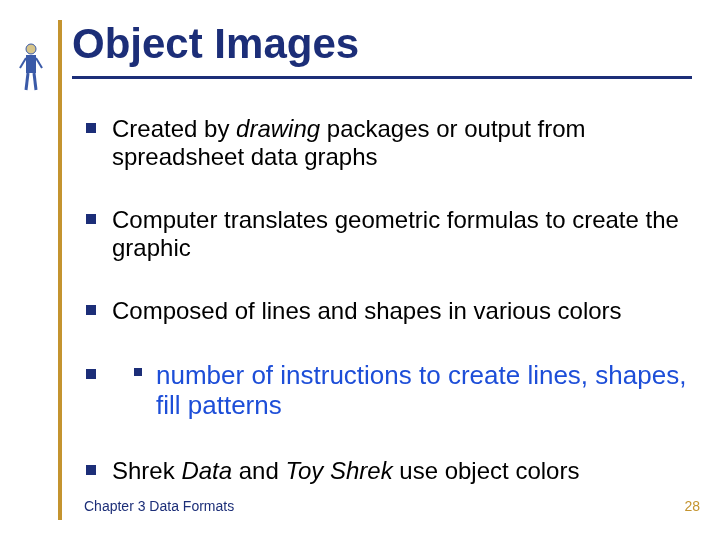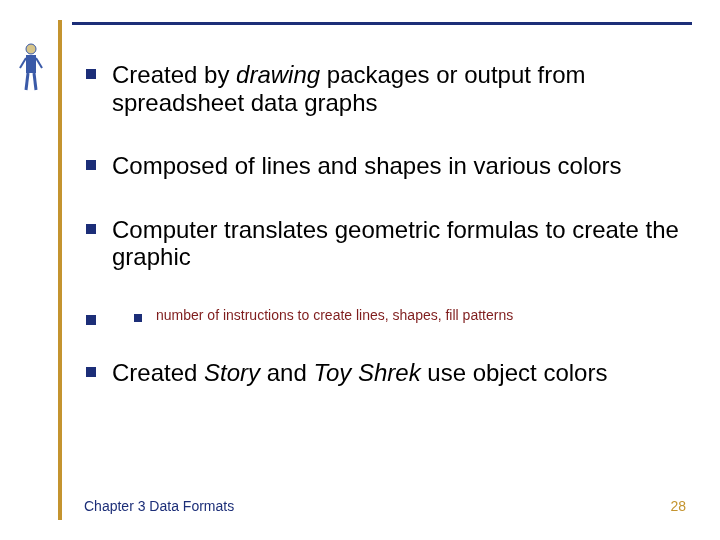--- a/index.html
+++ b/index.html
@@ -70,22 +70,22 @@
   }
   ul.sub {
     list-style: none;
     padding-left: 22px;
     margin-top: 4px;
     margin-bottom: 6px;
   }
   ul.sub > li {
     position: relative;
     padding-left: 22px;
-    color: #7f1d1d;
-    font-size: 14px;
+    color: #1d4ed8;
+    font-size: 26px;
     line-height: 1.15;
   }
   ul.sub > li::before {
     content: "";
     position: absolute;
     left: 0;
     top: 7px;
     width: 8px;
     height: 8px;
     background: #1c2e78;
@@ -94,21 +94,21 @@
   .footer-left {
     position: absolute;
     left: 84px;
     bottom: 26px;
     font-size: 14px;
     color: #1c2e78;
     text-align: right;
   }
   .footer-right {
     position: absolute;
-    right: 34px;
+    right: 20px;
     bottom: 26px;
     font-size: 14px;
     color: #c4942f;
     text-align: right;
   }
 </style>
 </head>
 <body>
 
 <div class="left-rule"></div>
@@ -118,39 +118,40 @@
     <circle cx="13" cy="7" r="5" fill="#d7c58a" stroke="#3a5aa8" stroke-width="1"></circle>
     <rect x="8" y="13" width="10" height="18" fill="#3a5aa8"></rect>
     <line x1="8" y1="16" x2="2" y2="26" stroke="#3a5aa8" stroke-width="2"></line>
     <line x1="18" y1="16" x2="24" y2="26" stroke="#3a5aa8" stroke-width="2"></line>
     <line x1="10" y1="31" x2="8" y2="48" stroke="#3a5aa8" stroke-width="3"></line>
     <line x1="16" y1="31" x2="18" y2="48" stroke="#3a5aa8" stroke-width="3"></line>
   </svg>
 </div>
 
 <div class="content">
+  <div class="title">Object Images</div>
   <div class="underline"></div>
 
   <ul class="main">
     <li>
       <span>Created by </span><span class="em">drawing</span><span> packages or output from spreadsheet data graphs</span>
     </li>
     <li>
-      <span>Composed of lines and shapes in various colors</span>
+      <span>Computer translates geometric formulas to create the graphic</span>
     </li>
     <li>
-      <span>Computer translates geometric formulas to create the graphic</span>
+      <span>Composed of lines and shapes in various colors</span>
     </li>
     <li>
       <ul class="sub">
         <li>
           <span>number of instructions to create lines, shapes, fill patterns</span>
         </li>
       </ul>
     </li>
     <li>
-      <span>Created </span><span class="em">Story</span><span> and </span><span class="em">Toy Shrek</span><span> use object colors</span>
+      <span>Shrek </span><span class="em">Data</span><span> and </span><span class="em">Toy Shrek</span><span> use object colors</span>
     </li>
   </ul>
 </div>
 
 <div class="footer-left">Chapter 3 Data Formats</div>
 <div class="footer-right">28</div>
 
 </body></html>

